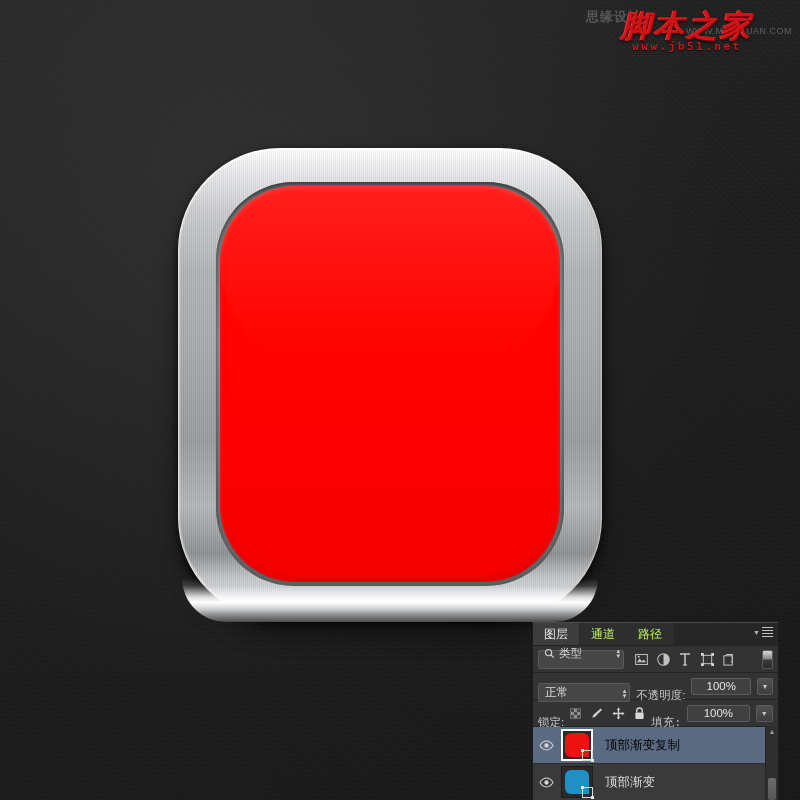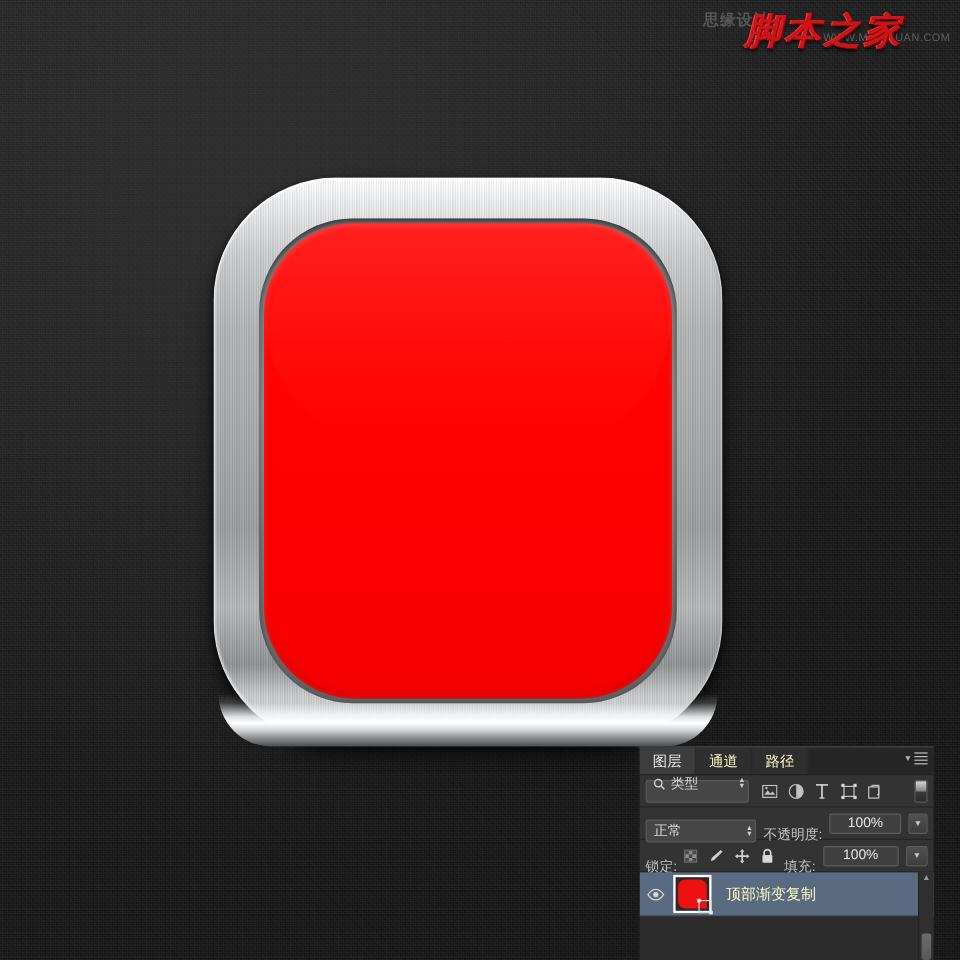--- a/index.html
+++ b/index.html
@@ -147,21 +147,21 @@
     font-size:12px;
     overflow:hidden;
   }
   .panel-tabs{
     height:23px; background:#333333; display:flex; align-items:stretch;
     border-bottom:1px solid #222;
     position:relative;
   }
   .tab{
     padding:0 11px; display:flex; align-items:center;
-    font-size:12px; color:#fef9c3; cursor:default;
+    font-size:12px; color:#bef264; cursor:default;
     border-right:1px solid #2a2a2a;
     background:#2e2e2e;
   }
   .tab.active{ background:#3d3d3d; color:#e8e8e8; }
   .tab-filler{ flex:1; background:#262626; }
   .panel-menu{
     position:absolute; right:5px; top:4px;
     display:flex; align-items:center; gap:2px;
     color:#b5b5b5;
   }
@@ -250,21 +250,21 @@
     width:11px; height:11px;
     border:1px solid #d8d8d8;
     background:transparent;
   }
   .thumb-badge::before,.thumb-badge::after{
     content:""; position:absolute; width:3px; height:3px; background:#e8e8e8;
   }
   .thumb-badge::before{ left:-2px; top:-2px; }
   .thumb-badge::after{ right:-2px; bottom:-2px; }
   .layer-name{ font-size:12.5px; color:#dcdcdc; padding-left:6px; }
-  .layer-row.selected .layer-name{ color:#fef9c3; }
+  .layer-row.selected .layer-name{ color:#000000; }
 
   
   .panel-scroll{
     position:absolute; right:0; top:103px; width:13px; bottom:0;
     background:#2f2f2f; border-left:1px solid #232323;
   }
   .scroll-up{
     height:11px; display:flex; align-items:center; justify-content:center;
     color:#9a9a9a; font-size:7px;
   }
@@ -277,20 +277,21 @@
 </style>
 </head>
 <body>
 
 <div id="canvas"></div>
 
 <div id="watermark">
   <div class="wm-ghost">思缘设计</div>
   <div class="wm-ghost2">WWW.MISSYUAN.COM</div>
   <div class="wm-main">脚本之家</div>
+  <div class="wm-url">www.jb51.net</div>
 </div>
 
 <div id="app-icon">
   <div class="icon-shadow"></div>
   <div class="icon-metal"></div>
   <div class="icon-lip"></div>
   <div class="icon-seam"></div>
   <div class="icon-face"></div>
   <div class="icon-gloss"></div>
 </div>
@@ -399,21 +400,21 @@
             <path d="M7 0.5 L9 3 H7.8 V6.2 H11 V5 L13.5 7 L11 9 V7.8 H7.8 V11 H9 L7 13.5 L5 11 H6.2 V7.8 H3 V9 L0.5 7 L3 5 V6.2 H6.2 V3 H5 Z" fill="#d0d0d0"></path>
           </svg>
       </span>
       <span>
         <svg width="11" height="13" viewBox="0 0 12 14">
             <path d="M3 6 V4 a3 3 0 0 1 6 0 V6" fill="none" stroke="#d8d8d8" stroke-width="1.5"></path>
             <rect x="1.5" y="6" width="9" height="7" rx="1" fill="#d8d8d8"></rect>
           </svg>
       </span>
     </span>
-    <span class="val-label" style="margin-left:auto;">填充:</span>
+    <span class="val-label" style="margin-left:auto;font-family:Liberation Mono, monospace;">填充:</span>
     <span class="val-box">100%</span>
     <span class="caret-btn">▼</span>
   </div>
 
   <div class="layers-list">
 
     <div class="layer-row selected">
       <span class="eye">
         <svg width="15" height="11" viewBox="0 0 16 11">
             <path d="M8 0.8 C12 0.8 15 5.5 15 5.5 C15 5.5 12 10.2 8 10.2 C4 10.2 1 5.5 1 5.5 C1 5.5 4 0.8 8 0.8 Z" fill="none" stroke="#d6d6d6" stroke-width="1.1"></path>
@@ -422,20 +423,35 @@
       </span>
       <span class="thumb-wrap sel-border">
         <span class="thumb-shape">
           <span class="blk" style="background:#ee1111;"></span>
           <span class="thumb-badge"></span>
         </span>
       </span>
       <span class="layer-name">顶部渐变复制</span>
     </div>
 
+    <div class="layer-row">
+      <span class="eye">
+        <svg width="15" height="11" viewBox="0 0 16 11">
+            <path d="M8 0.8 C12 0.8 15 5.5 15 5.5 C15 5.5 12 10.2 8 10.2 C4 10.2 1 5.5 1 5.5 C1 5.5 4 0.8 8 0.8 Z" fill="none" stroke="#d6d6d6" stroke-width="1.1"></path>
+            <circle cx="8" cy="5.5" r="2.3" fill="#d6d6d6"></circle>
+          </svg>
+      </span>
+      <span class="thumb-wrap">
+        <span class="thumb-shape">
+          <span class="blk" style="background:#1f8fc4;"></span>
+          <span class="thumb-badge"></span>
+        </span>
+      </span>
+      <span class="layer-name">顶部渐变</span>
+    </div>
 
   </div>
 
   <div class="panel-scroll">
     <div class="scroll-up">▲</div>
     <div class="scroll-thumb"></div>
   </div>
 
 </div>
 

